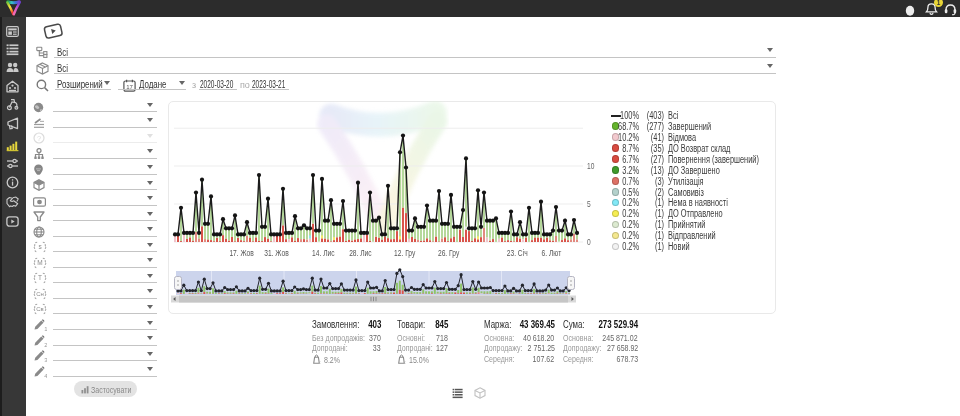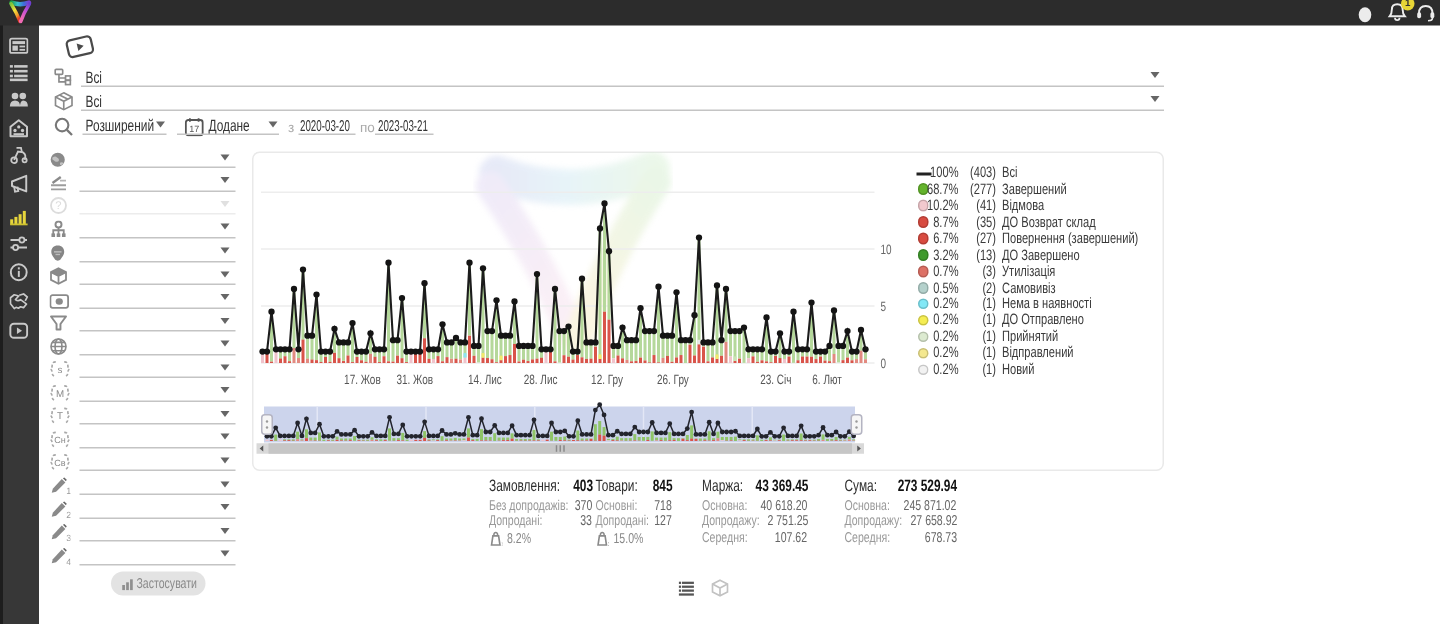--- a/index.html
+++ b/index.html
@@ -1401,21 +1401,21 @@
     <span class="lpct">0.2%</span>
     <span class="lcnt">(1)</span>
     <span class="llab">Відправлений</span>
   </div>
 <div class="lrow" style="top:241.2px">
     <span class="ldot" style="background:#f2f2f2"></span>
     <span class="lpct">0.2%</span>
     <span class="lcnt">(1)</span>
     <span class="llab">Новий</span>
   </div>
-<div class="scol" style="left:326px;width:69px">
+<div class="scol" style="left:312px;width:69px">
     <div class="stitle">
       <span class="sta">Замовлення:</span>
       <span class="stval">403</span>
     </div>
     <div class="srow">
       <span class="sa">Без допродажів:</span>
       <span class="sb">370</span>
     </div>
     <div class="srow">
       <span class="sa">Допродані:</span>
@@ -1445,21 +1445,21 @@
     </div>
     <div class="spct">
       <svg width="9" height="10" viewBox="0 0 9 10">
         <path d="M2.6 3.2 L6.4 3.2 L7.3 9.3 L1.7 9.3 Z" fill="none" stroke="#8a8a8a" stroke-width="1.1"></path>
         <path d="M3.2 3 q0 -2 1.3 -2 q1.3 0 1.3 2" fill="none" stroke="#8a8a8a" stroke-width="1"></path>
         <text x="8.4" y="10" font-size="4.6" fill="#8a8a8a" font-family="Liberation Sans, sans-serif">x</text>
       </svg>
       <span>15.0%</span>
     </div>
   </div>
-<div class="scol" style="left:468px;width:70.5px">
+<div class="scol" style="left:484px;width:70.5px">
     <div class="stitle">
       <span class="sta">Маржа:</span>
       <span class="stval">43 369.45</span>
     </div>
     <div class="srow">
       <span class="sa">Основна:</span>
       <span class="sb">40 618.20</span>
     </div>
     <div class="srow">
       <span class="sa">Допродажу:</span>

